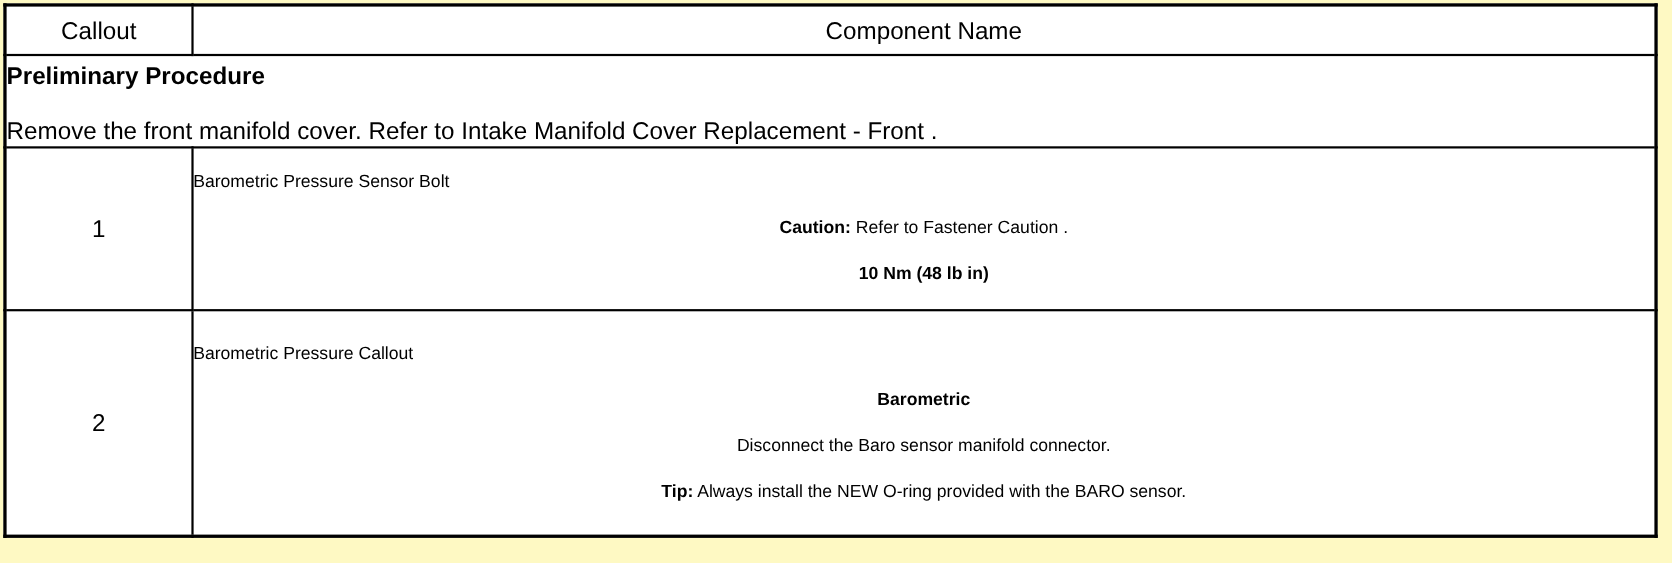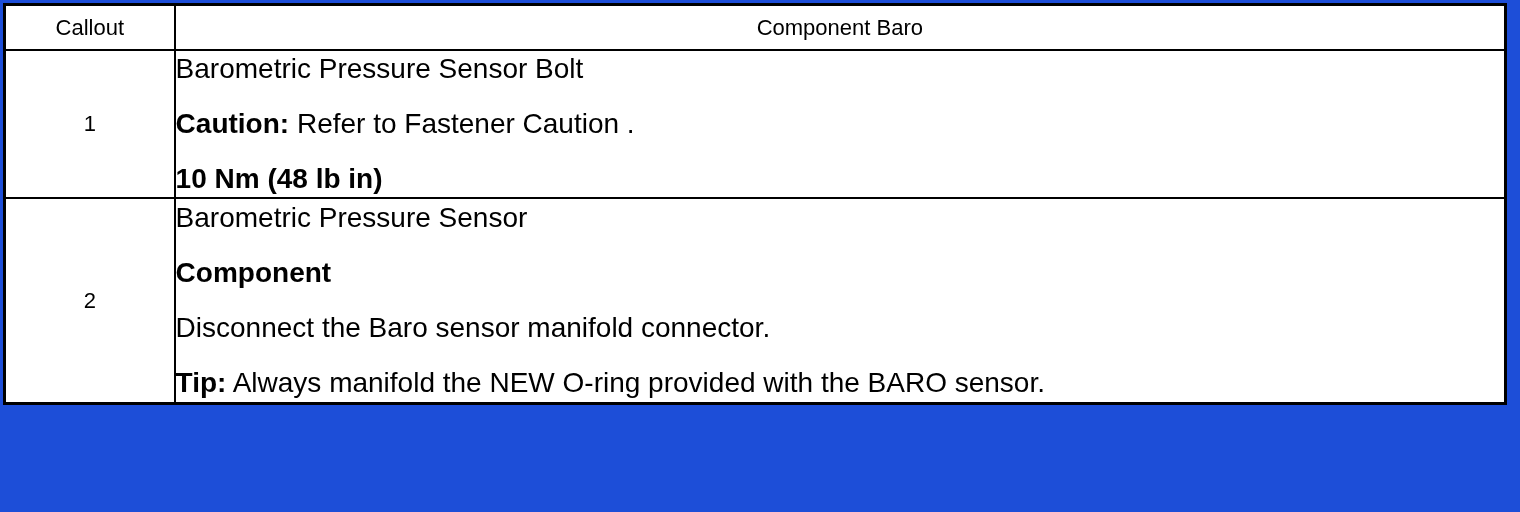--- a/index.html
+++ b/index.html
@@ -11,21 +11,21 @@
     width: 1520px;
     height: 512px;
     font-family: "Liberation Sans", sans-serif;
     color: #000000;
     overflow: hidden;
   }
   .sheet {
     position: relative;
     width: 1520px;
     height: 512px;
-    background: #1d4ed8;
+    background: #fef9c3;
   }
   table.component-table {
     position: absolute;
     left: 3px;
     top: 3px;
     width: 1504px;
     border-collapse: collapse;
     table-layout: fixed;
     border: 3px solid #000000;
     background: #ffffff;
@@ -79,66 +79,73 @@
 
   
   .name-cell {
     padding: 12px 6px 12px 8px;
     font-size: 22px;
     vertical-align: top;
   }
   .name-cell p {
     margin: 0;
     line-height: 28px;
-    font-size: 28px;
+    font-size: 16px;
     white-space: nowrap;
   }
   .name-cell p + p {
-    margin-top: 27px;
+    margin-top: 14px;
+    text-align: center;
   }
   .b { font-weight: bold; }
   .row1-cell { height: 146px; }
   .row2-cell { height: 203px; }
 </style>
 </head>
 <body>
 
 <div class="sheet">
 
   <table class="component-table">
     <colgroup>
       <col class="callout-col">
       <col class="name-col">
     </colgroup>
 
     <thead>
       <tr>
         <th class="hdr-cell">Callout</th>
-        <th class="hdr-cell">Component Baro</th>
+        <th class="hdr-cell">Component Name</th>
       </tr>
     </thead>
 
     <tbody>
 
+      <tr>
+        <td class="prelim-cell" colspan="2">
+          <p class="prelim-title">Preliminary Procedure</p>
+          <p class="prelim-body">Remove the front manifold cover. Refer to Intake Manifold Cover Replacement - Front .</p>
+        </td>
+      </tr>
 
       <tr>
         <td class="callout-cell">1</td>
         <td class="name-cell row1-cell">
           <p><span>Barometric Pressure Sensor Bolt</span></p>
           <p><span class="b">Caution:</span><span> Refer to Fastener Caution .</span></p>
           <p class="b"><span>10 Nm (48 lb in)</span></p>
         </td>
       </tr>
 
       <tr>
         <td class="callout-cell">2</td>
         <td class="name-cell row2-cell">
-          <p><span>Barometric Pressure Sensor</span></p>
-          <p class="b"><span>Component</span></p>
+          <p><span>Barometric Pressure Callout</span></p>
+          <p class="b"><span>Barometric</span></p>
           <p><span>Disconnect the Baro sensor manifold connector.</span></p>
-          <p><span class="b">Tip:</span><span> Always manifold the NEW O-ring provided with the BARO sensor.</span></p>
+          <p><span class="b">Tip:</span><span> Always install the NEW O-ring provided with the BARO sensor.</span></p>
         </td>
       </tr>
 
     </tbody>
   </table>
 
 </div>
 
 </body></html>

